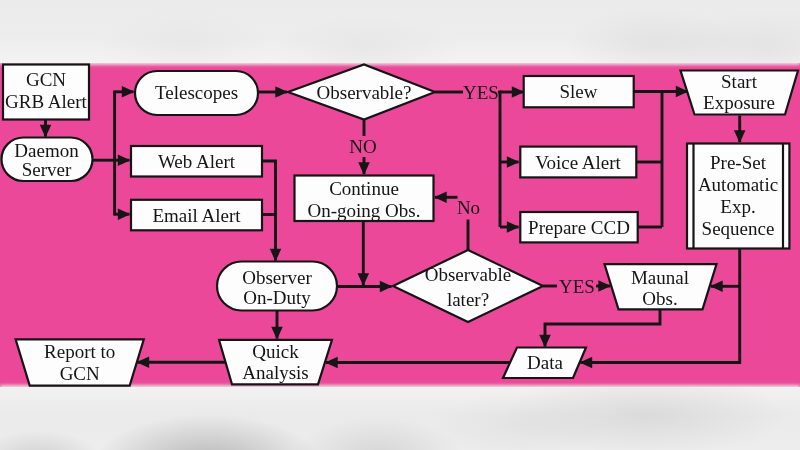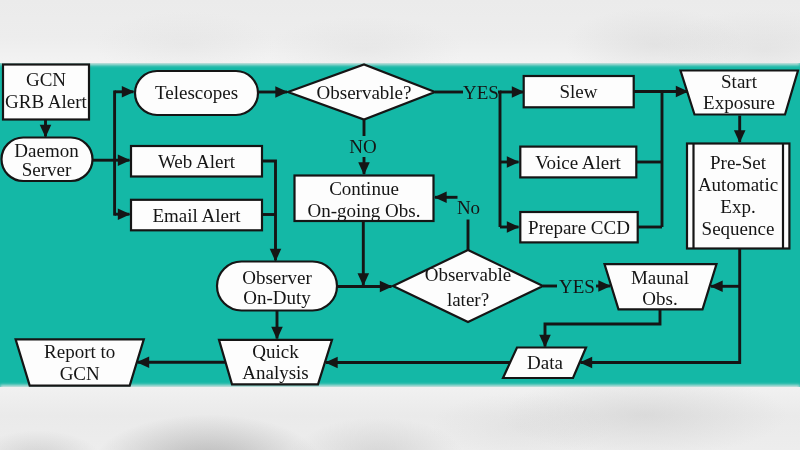--- a/index.html
+++ b/index.html
@@ -1,16 +1,16 @@
 <!DOCTYPE html>
 <html><head>
 <meta charset="utf-8">
 <style>
 html,body{margin:0;padding:0;}
-#stage{position:relative;width:800px;height:450px;overflow:hidden;background:#14b8a6;}
+#stage{position:relative;width:800px;height:450px;overflow:hidden;background:#ec4899;}
 #topband{position:absolute;left:0;top:0;width:800px;height:63px;box-shadow:0 2px 3px rgba(230,230,230,.9);
   background:
     radial-gradient(120px 50px at 655px 45px, rgba(200,200,200,.30), rgba(200,200,200,0) 75%),
     radial-gradient(140px 55px at 765px 50px, rgba(200,200,200,.28), rgba(200,200,200,0) 75%),
     radial-gradient(130px 45px at 365px 50px, rgba(205,205,205,.22), rgba(205,205,205,0) 75%),
     radial-gradient(120px 45px at 185px 45px, rgba(205,205,205,.18), rgba(205,205,205,0) 75%),
     linear-gradient(#ebebeb, #ededed 60%, #f3f3f3);}
 #botband{position:absolute;left:0;top:387px;width:800px;height:63px;box-shadow:0 -2px 3px rgba(230,230,230,.9);
   background:
     radial-gradient(160px 70px at 208px 78px, rgba(110,110,110,.45), rgba(110,110,110,0) 72%),

